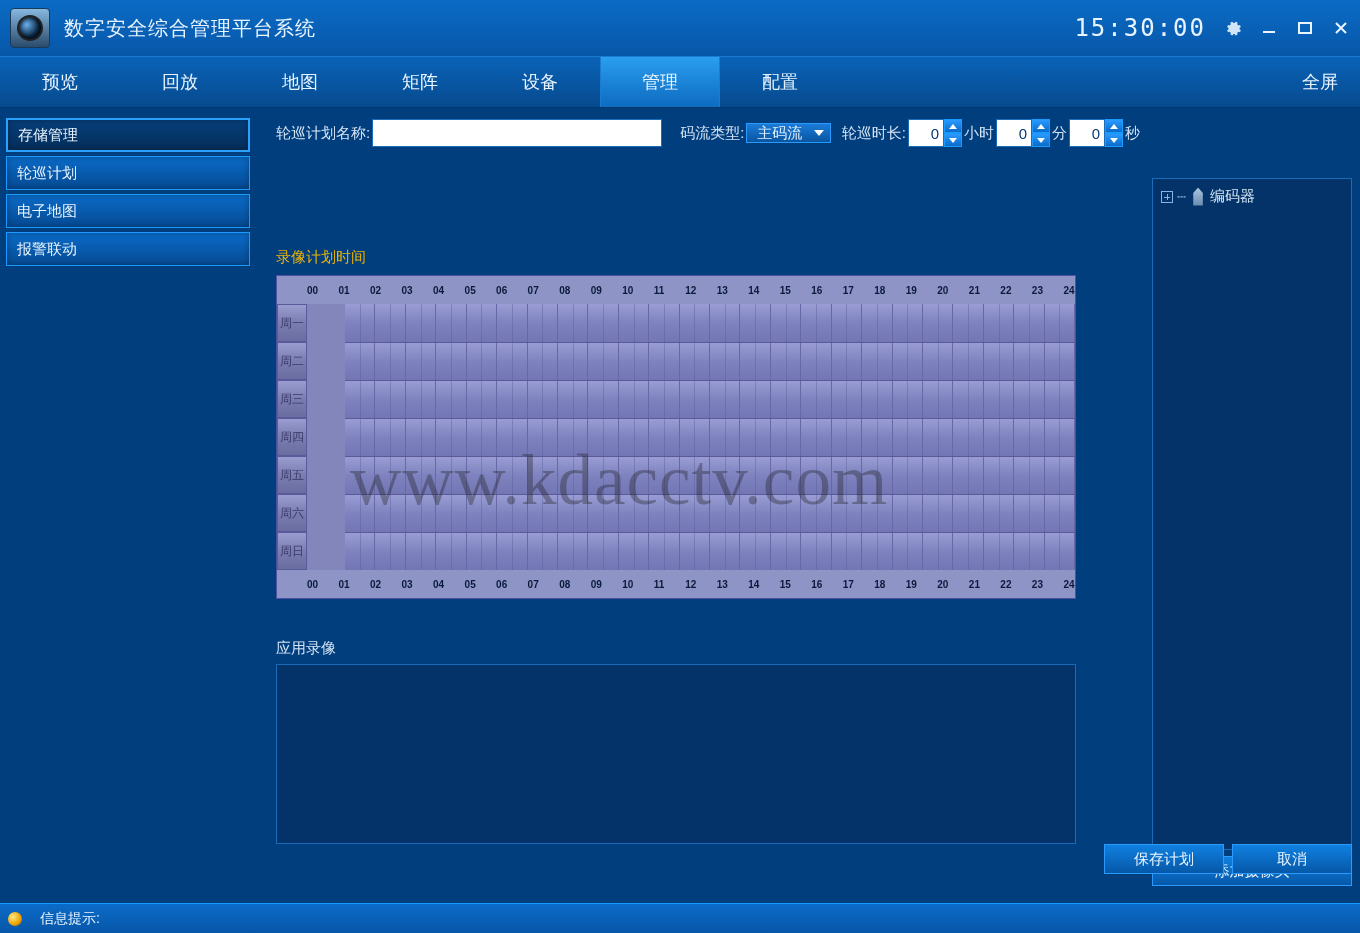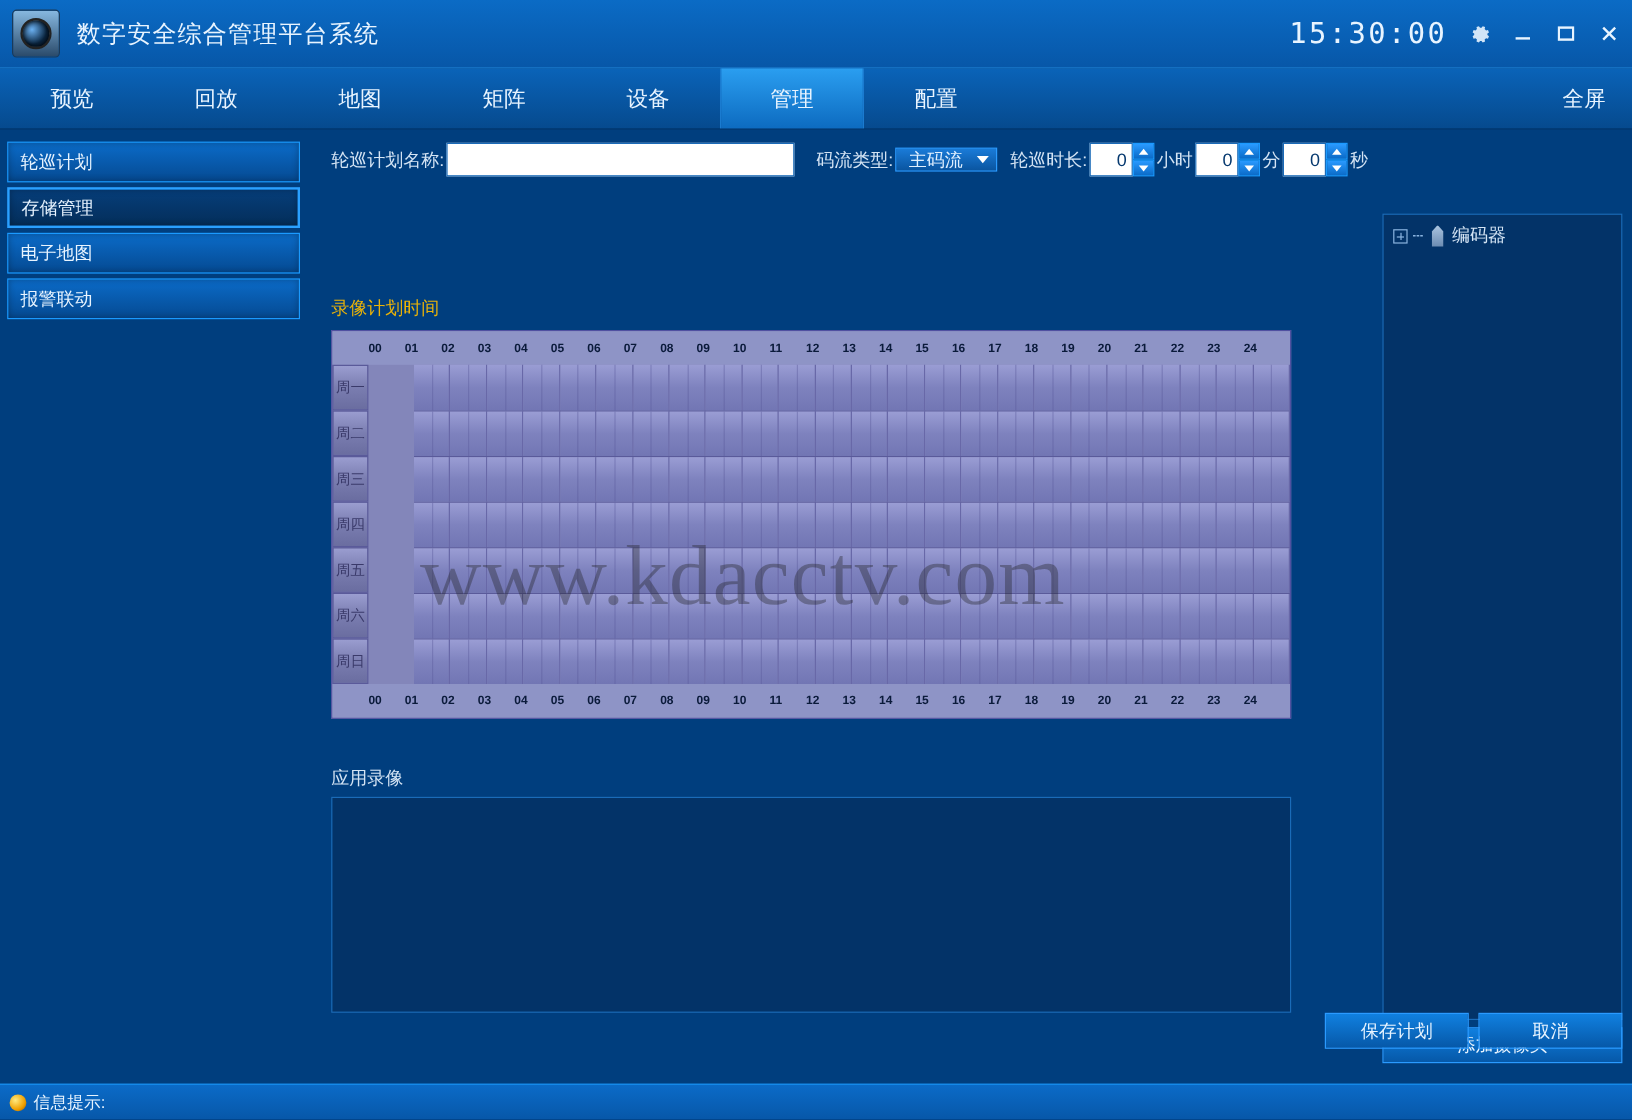--- a/index.html
+++ b/index.html
@@ -38,21 +38,21 @@
 .spin-input { width: 36px; height: 28px; background: #fff; border: 1px solid #1a6bb8; text-align: right; padding-right: 4px; font-size: 15px; color: #06396f; }
 .spin-btns { width: 18px; height: 28px; display: flex; flex-direction: column; }
 .spin-btn { flex: 1; background: linear-gradient(to bottom, #2a9aff, #0b6bc8); border: 1px solid #1a9aff; display: flex; align-items: center; justify-content: center; cursor: pointer; }
 .spin-arrow-up { width: 0; height: 0; border-left: 4px solid transparent; border-right: 4px solid transparent; border-bottom: 5px solid #fff; }
 .spin-arrow-down { width: 0; height: 0; border-left: 4px solid transparent; border-right: 4px solid transparent; border-top: 5px solid #fff; }
 
 .section-label { color: #eab308; font-size: 15px; margin-top: 100px; }
 
 
 .schedule-wrap { margin-top: 8px; width: 800px; background: #8386ba; border: 1px solid #5050a0; }
-.hours-row { height: 28px; display: flex; align-items: center; padding-left: 30px; background: #8e94c6; }
+.hours-row { height: 28px; display: flex; align-items: center; padding-left: 30px; background: #8e94c6; gap: 20px; }
 .hour-lbl { width: 30.4px; font-size: 10px; color: #0a1a3a; text-align: left; font-weight: bold; }
 .gridbody { display: flex; gap: 38px; }
 .daycol { width: 30px; }
 .daycell { height: 38px; border: 1px solid #5a5a9a; display: flex; align-items: center; justify-content: center; font-size: 12px; color: #3a3a6a; background: linear-gradient(to bottom, #9a9dd0 0%, #7a7db0 50%, #6a6da0 100%); }
 .grid { flex: 1; position: relative; }
 .drow { height: 38px; display: flex; border-top: 1px solid #5a5a9a; }
 .drow:first-child { border-top: none; }
 .dcell { flex: 1; border-right: 1px solid #6868a8; background: linear-gradient(to bottom, #9a9dd4 0%, #7e82be 50%, #7276b4 100%); position: relative; }
 .dcell::after { content: ''; position: absolute; left: 50%; top: 0; width: 1px; height: 100%; background: rgba(90,90,154,0.4); }
 
@@ -69,21 +69,21 @@
 .expander::after { content: ''; position: absolute; top: 2px; bottom: 2px; left: 50%; width: 1px; background: #8ab4e0; }
 .building-icon { width: 16px; height: 18px; background: linear-gradient(to bottom, #aac4e0, #6a8ab0); clip-path: polygon(20% 100%, 20% 30%, 50% 0%, 80% 30%, 80% 100%); flex-shrink: 0; }
 .btn { height: 30px; background: linear-gradient(to bottom, #1080e0, #0658a8); border: 1px solid #2a9aff; color: #e8f4ff; font-size: 15px; display: flex; align-items: center; justify-content: center; cursor: pointer; }
 .btn-add { margin-top: 6px; }
 
 
 .bottom-btns { position: absolute; right: 8px; top: 844px; display: flex; gap: 8px; }
 .bottom-btns .btn { width: 120px; }
 
 
-.statusbar { position: absolute; bottom: 0; left: 0; right: 0; height: 30px; background: linear-gradient(to bottom, #0b6bc8, #0757a8); display: flex; align-items: center; padding-left: 8px; gap: 6px; border-top: 1px solid #1a9aff; }
+.statusbar { position: absolute; bottom: 0; left: 0; right: 0; height: 30px; background: linear-gradient(to bottom, #0b6bc8, #0757a8); display: flex; align-items: center; padding-left: 8px; gap: 18px; border-top: 1px solid #1a9aff; }
 .bulb { width: 14px; height: 14px; border-radius: 50%; background: radial-gradient(circle at 35% 35%, #ffea80, #f0a000 60%, #905000); }
 .status-text { color: #e8f4ff; font-size: 14px; }
 
 .watermark { position: absolute; top: 440px; left: 350px; font-size: 71px; color: rgba(30,30,30,0.35); font-family: Georgia, serif; letter-spacing: 1px; pointer-events: none; z-index: 10; }
 </style>
 </head>
 <body>
 
 <div class="titlebar">
   <div class="logo">
@@ -122,22 +122,22 @@
   <div class="navitem">矩阵</div>
   <div class="navitem">设备</div>
   <div class="navitem active">管理</div>
   <div class="navitem">配置</div>
   <div class="nav-right">全屏</div>
 </div>
 
 <div class="body">
 
   <div class="sidebar">
+    <div class="sideitem selected">存储管理</div>
     <div class="sideitem">轮巡计划</div>
-    <div class="sideitem selected">存储管理</div>
     <div class="sideitem">电子地图</div>
     <div class="sideitem">报警联动</div>
   </div>
 
   <div class="main">
     <div class="topform">
       <span class="label">轮巡计划名称:</span>
       <input class="textinput" value="" style="">
       <div class="spacer-sm"></div>
       <span class="label">码流类型:</span>

